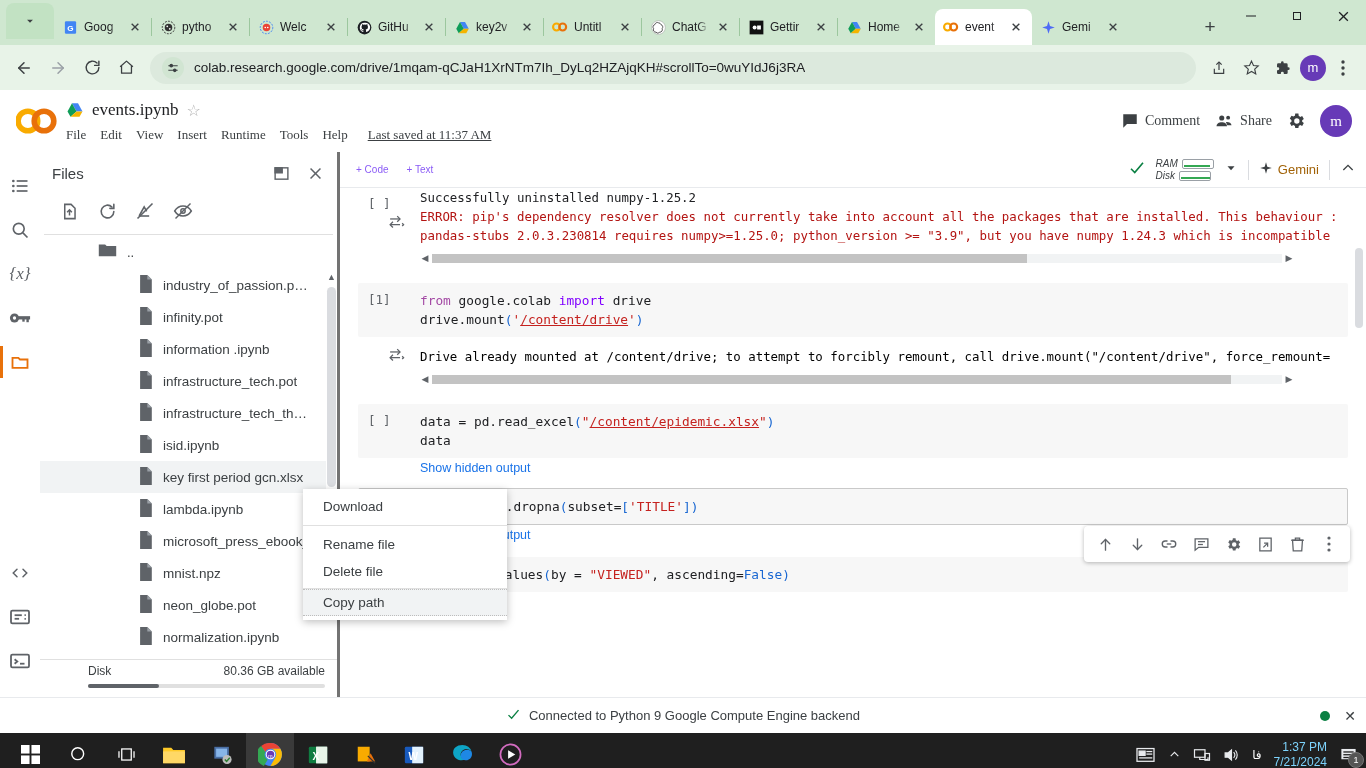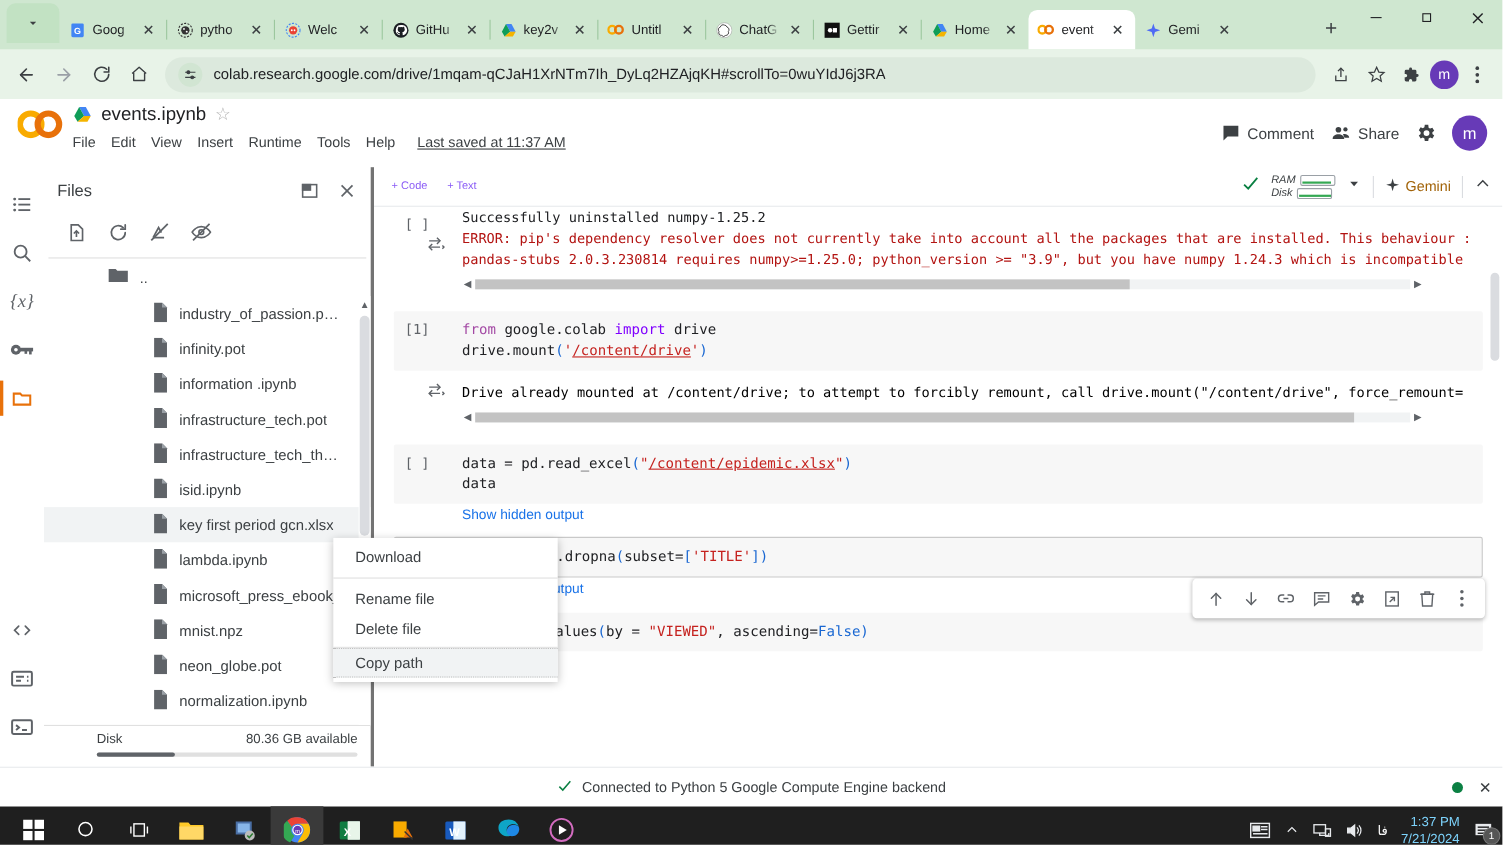--- a/index.html
+++ b/index.html
@@ -57,21 +57,21 @@
   }
   .omnibox .siteicon { width: 22px; height: 22px; border-radius:50%; background:#d1e5d2; display:flex;align-items:center;justify-content:center; flex:0 0 22px;}
   .omnibox .urltext { white-space: nowrap; overflow: hidden; }
   .tb-icon { width: 30px; height: 30px; display:flex; align-items:center; justify-content:center; color:#3c4043; }
   .avatar-sm {
     width: 26px; height: 26px; border-radius: 50%; background: #673ab7; color:#fff;
     display:flex; align-items:center; justify-content:center; font-size:13px;
   }
 
   
-  .colab-header { height: 62px; background:#fff; display:flex; padding: 0 14px; position: relative; }
+  .colab-header { height: 62px; background:#fff; display:flex; align-items:center; padding: 0 14px; position: relative; font-family: Liberation Serif, serif; }
   .co-logo { width: 46px; height: 46px; display:flex;align-items:center;justify-content:center; flex:0 0 46px;}
   .title-block { margin-left: 6px; }
   .title-row { display:flex; align-items:center; gap: 8px; height: 28px; }
   .drive-icon { width: 18px; height: 18px; }
   .nbtitle { font-size: 17px; color: #202124; }
   .star { color: #b0b0b0; font-size: 16px; }
   .menu-row { display: flex; align-items: center; gap: 14px; height: 22px; }
   .menu-row span { font-size: 13px; color: #3c4043; }
   .saved { font-size: 12.5px; color: #3c4043; text-decoration: underline; margin-left: 6px;}
   .hdr-right { margin-left: auto; display: flex; align-items: center; gap: 14px; }
@@ -925,21 +925,21 @@
     </div>
   </div>
 
   <div class="statusbar">
     <div class="status-text">
       <span>
         <svg width="15" height="15" viewBox="0 0 24 24" fill="none" stroke="#0b8043" stroke-width="2.2">
             <polyline points="4,13 9,18 20,5"></polyline>
           </svg>
       </span>
-      <span>Connected to Python 5 Google Compute Engine backend</span>
+      <span>Connected to Python 9 Google Compute Engine backend</span>
     </div>
     <div class="status-right">
       <span class="green-dot"></span>
       <span style="color:#3c4043;font-size:14px;">✕</span>
     </div>
   </div>
 
   <div class="ctx-menu" id="ctx-menu">
       <div class="ctx-item">Download</div>
       <div class="ctx-div"></div>

